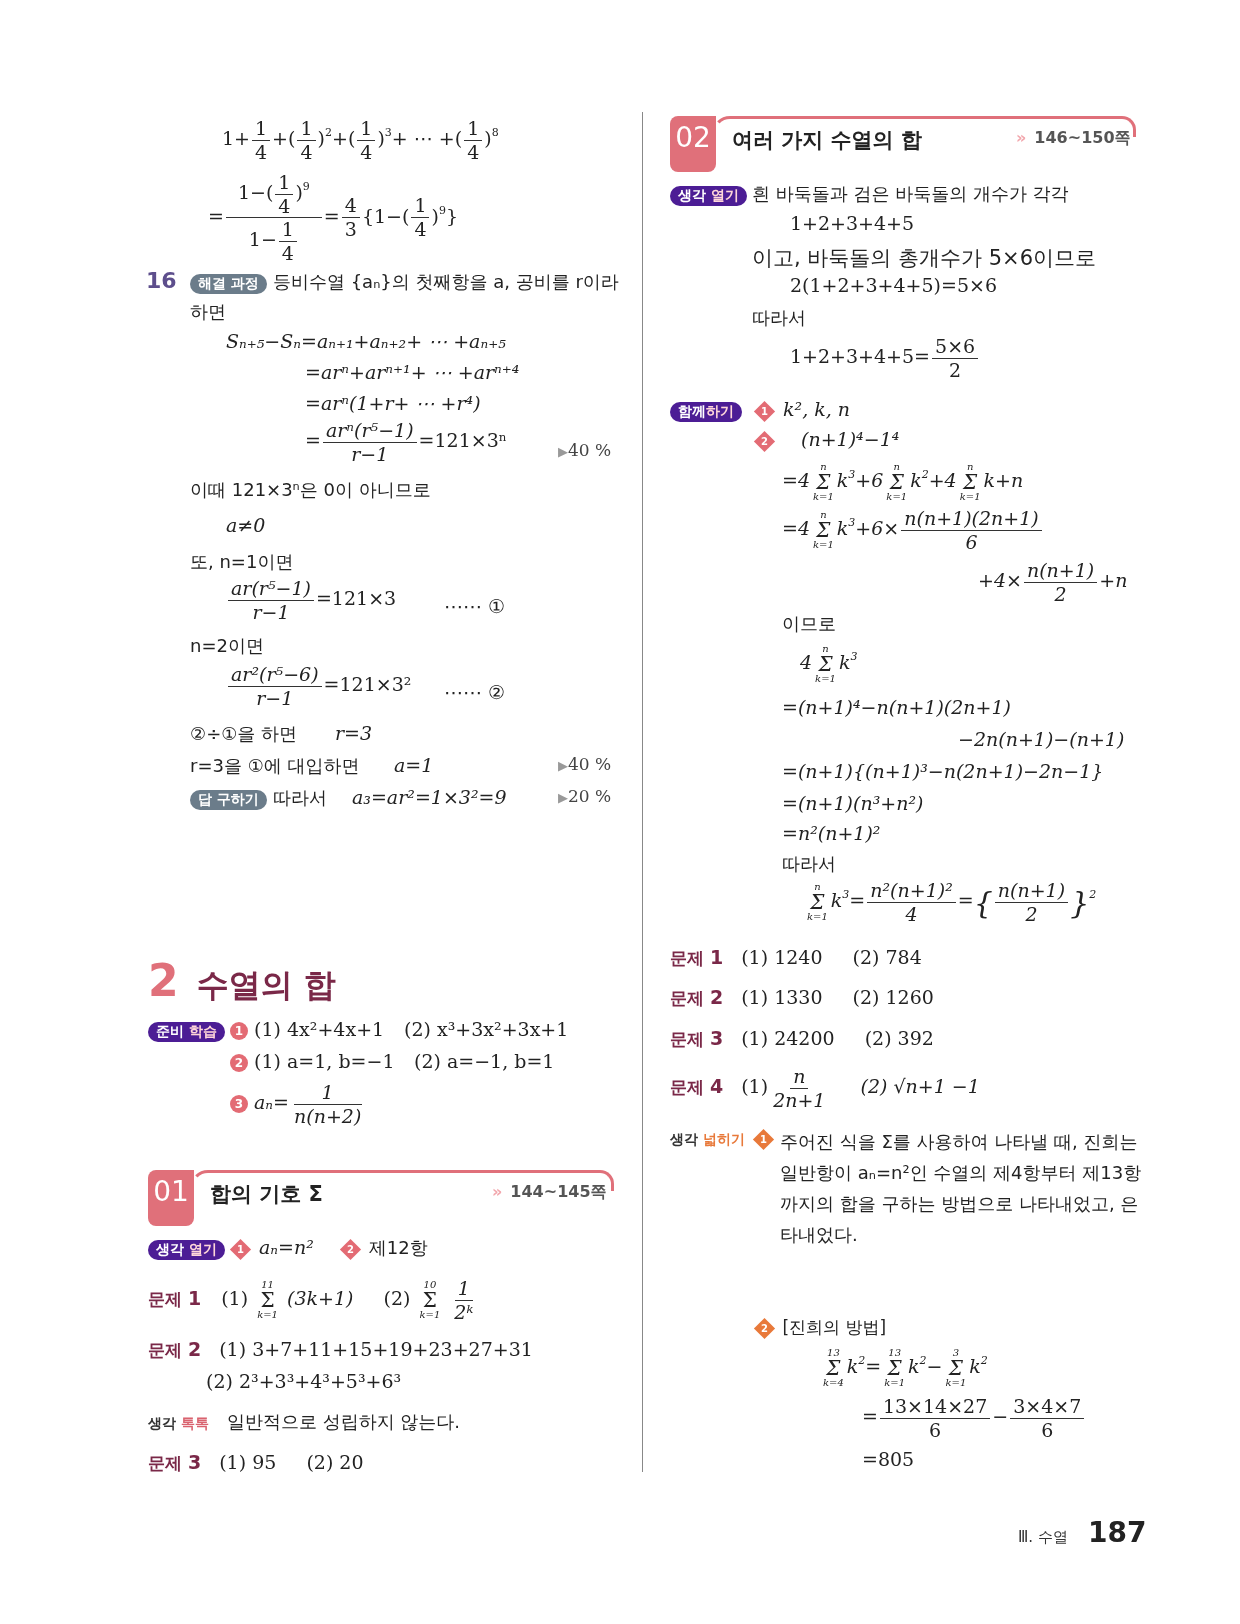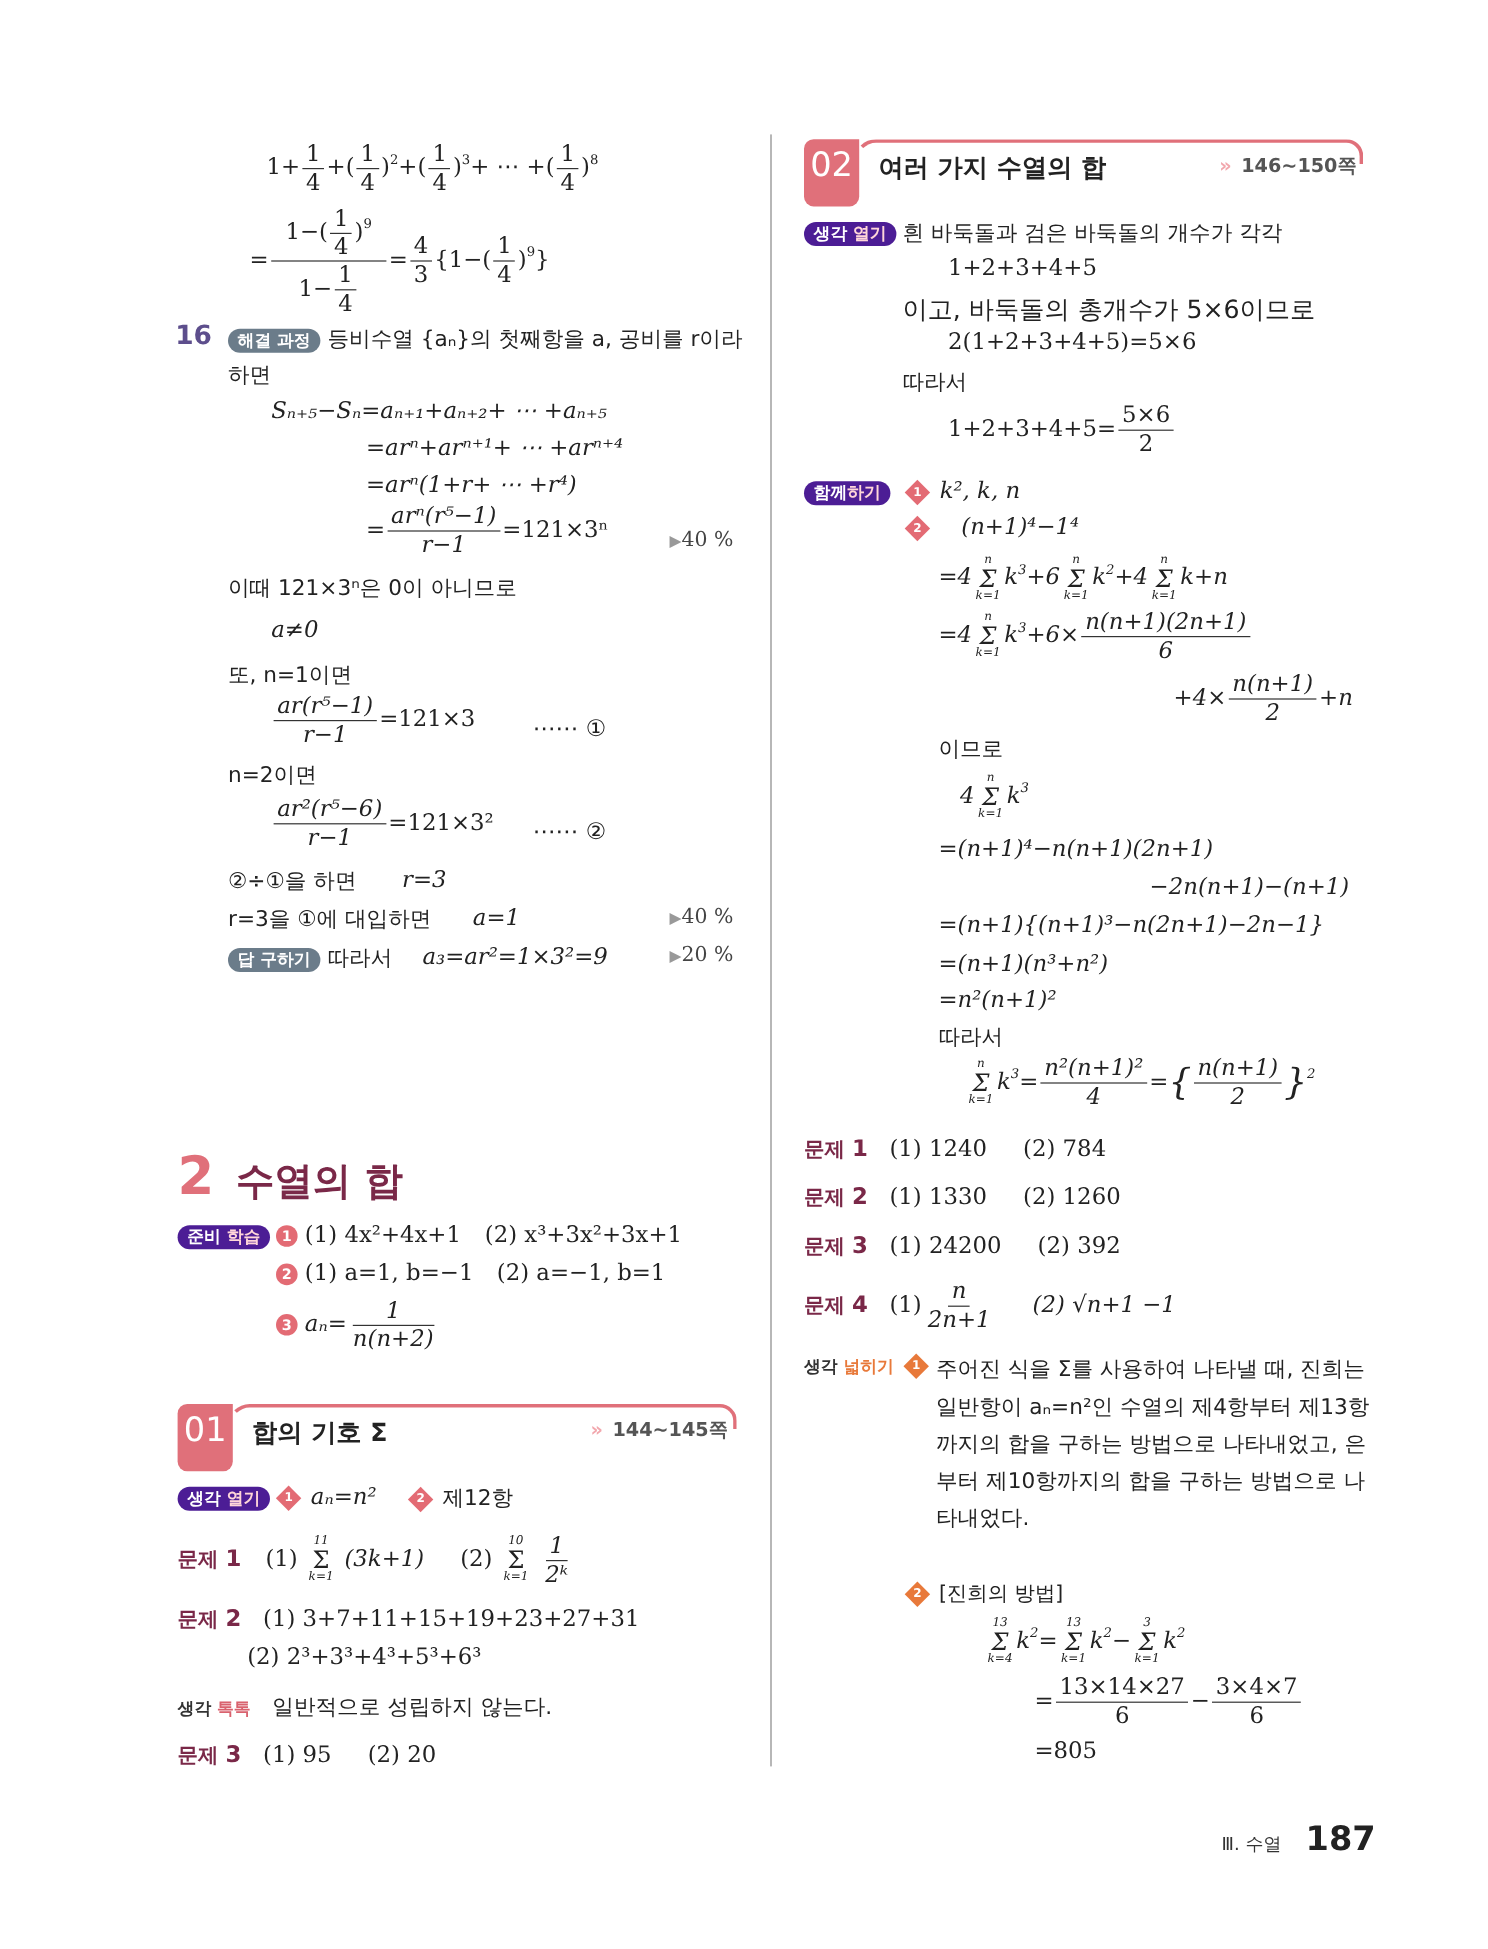--- a/index.html
+++ b/index.html
@@ -327,21 +327,20 @@
 </div>
 
 <div class="abs" style="left:670px;top:1126px;">
   <span class="tag2"><span>생각</span> <span class="o">넓히기</span></span>
   <span class="diam orange"><span>1</span></span>
 </div>
 <div class="abs sans" style="left:780px;top:1126px;font-size:18px;line-height:31px;">
   <div>주어진 식을 Σ를 사용하여 나타낼 때, 진희는</div>
   <div>일반항이 aₙ=n²인 수열의 제4항부터 제13항</div>
   <div>까지의 합을 구하는 방법으로 나타내었고, 은</div>
-  <div>부터 제10항까지의 합을 구하는 방법으로 나</div>
   <div>타내었다.</div>
 </div>
 <div class="abs sans" style="left:752px;top:1316px;font-size:17px;">
   <span class="diam orange"><span>2</span></span> <span>[진희의 방법]</span>
 </div>
 <div class="abs it" style="left:820px;top:1348px;">
   <span class="sig">
       <span class="up">13</span>
       <span class="s">Σ</span>
       <span class="lo">k=4</span>

